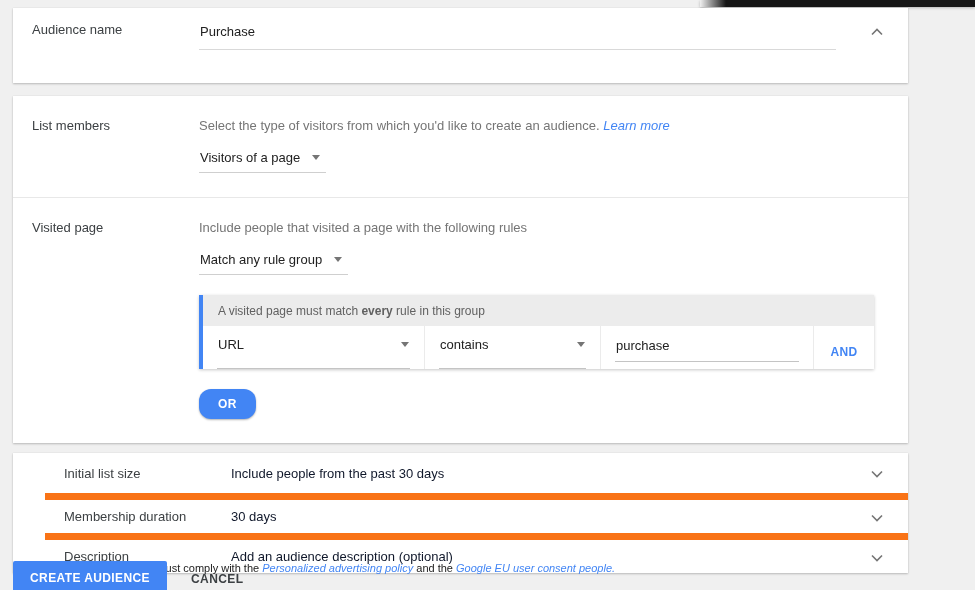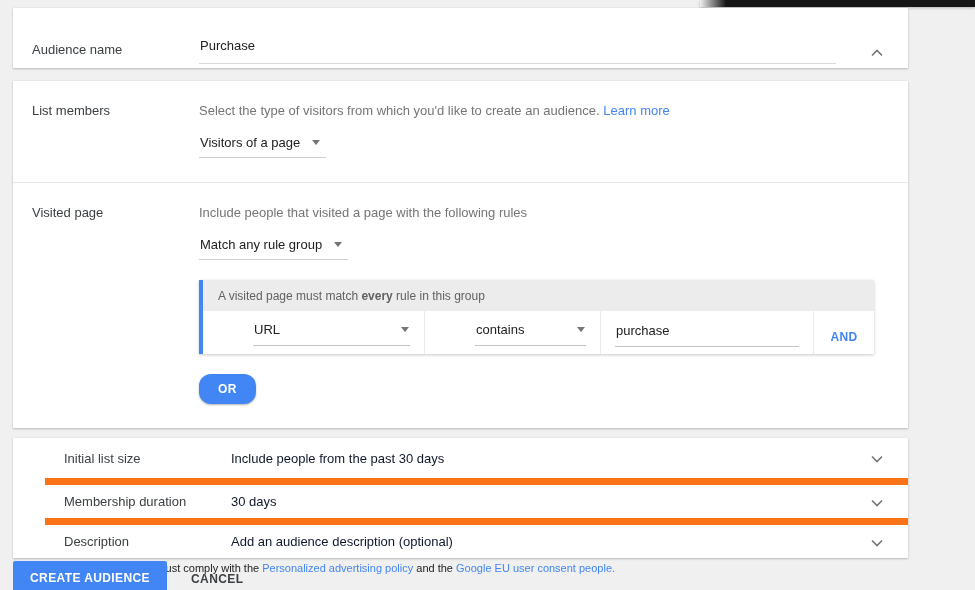--- a/index.html
+++ b/index.html
@@ -23,35 +23,35 @@
   }
   .row-flex { display: flex; }
   .label-col {
     width: 186px; flex: 0 0 186px;
     padding-left: 19px; font-size: 13px; color: #3c4043;
   }
   .chevron-col { width: 62px; flex: 0 0 62px; display: flex; justify-content: center; }
   .chev-btn { background: none; border: none; cursor: pointer; padding: 2px; height: 14px; }
 
   
-  .card-name { height: 60px; padding-top: 23px; align-items: center; }
+  .card-name { height: 75px; padding-top: 14px; }
   .name-input {
     width: 637px; border: none; outline: none;
     border-bottom: 1px solid #d9d9d9;
     font-family: "Liberation Sans", sans-serif;
     font-size: 13px; color: #212121; padding: 0 0 10px 1px; background: transparent;
   }
   .field-col { flex: 1; }
 
   
   .card-main { margin-top: 13px; }
   .section { padding: 22px 0 24px; }
   .section + .section { border-top: 1px solid #e8e8e8; }
   .helper { font-size: 13px; color: #757575; }
-  .link { color: #4285f4; text-decoration: none; cursor: pointer; }
+  .link { color: #4285f4; text-decoration: none; cursor: pointer; font-style: italic; }
   .dropdown {
     display: inline-flex; align-items: center;
     border-bottom: 1px solid #cfcfcf;
     padding: 0 6px 7px 1px; margin-top: 17px;
     font-size: 13px; color: #212121; cursor: pointer; background: none;
     font-family: "Liberation Sans", sans-serif;
   }
   .caret {
     width: 0; height: 0; margin-left: 12px;
     border-left: 4px solid transparent; border-right: 4px solid transparent;
@@ -64,22 +64,22 @@
     box-shadow: 0 1px 3px rgba(0,0,0,0.22);
   }
   .rule-group-header {
     background: #ececec; padding: 9px 15px 8px;
     font-size: 12px; color: #616161;
   }
   .rule-row { display: flex; background: #fff; height: 43px; }
   .rule-cell { padding: 9px 14px 0; border-right: 1px solid #ebebeb; }
   .rule-cell .inner {
     display: flex; justify-content: space-between; align-items: center;
-    border-bottom: 1px solid #c4c4c4; padding: 2px 1px 8px; cursor: pointer;
-    font-size: 13px; color: #212121; margin-left: 36px;
+    border-bottom: 1px solid #c4c4c4; padding: 2px 1px 16px; cursor: pointer;
+    font-size: 13px; color: #212121;
   }
   .cell-field { width: 222px; flex: 0 0 222px; }
   .cell-op { width: 176px; flex: 0 0 176px; }
   .cell-value { width: 213px; flex: 0 0 213px; }
   .rule-value-input {
     width: 100%; border: none; outline: none; background: transparent;
     border-bottom: 1px solid #c4c4c4;
     font-family: "Liberation Sans", sans-serif;
     font-size: 13px; color: #212121; padding: 3px 1px 8px;
   }

